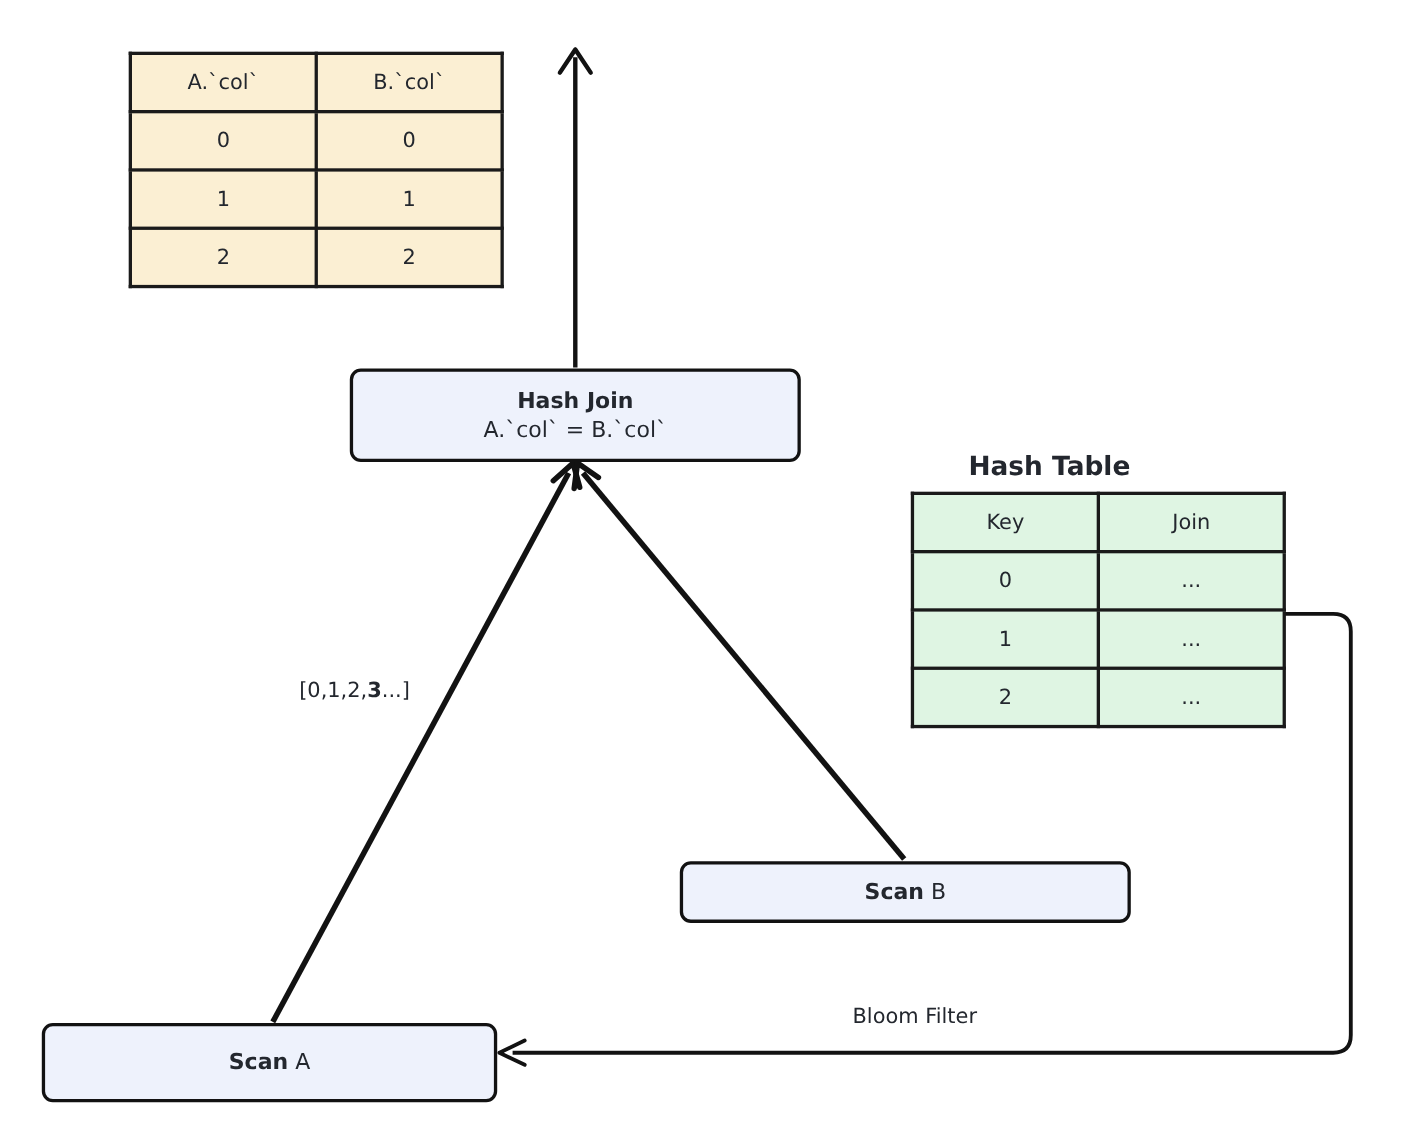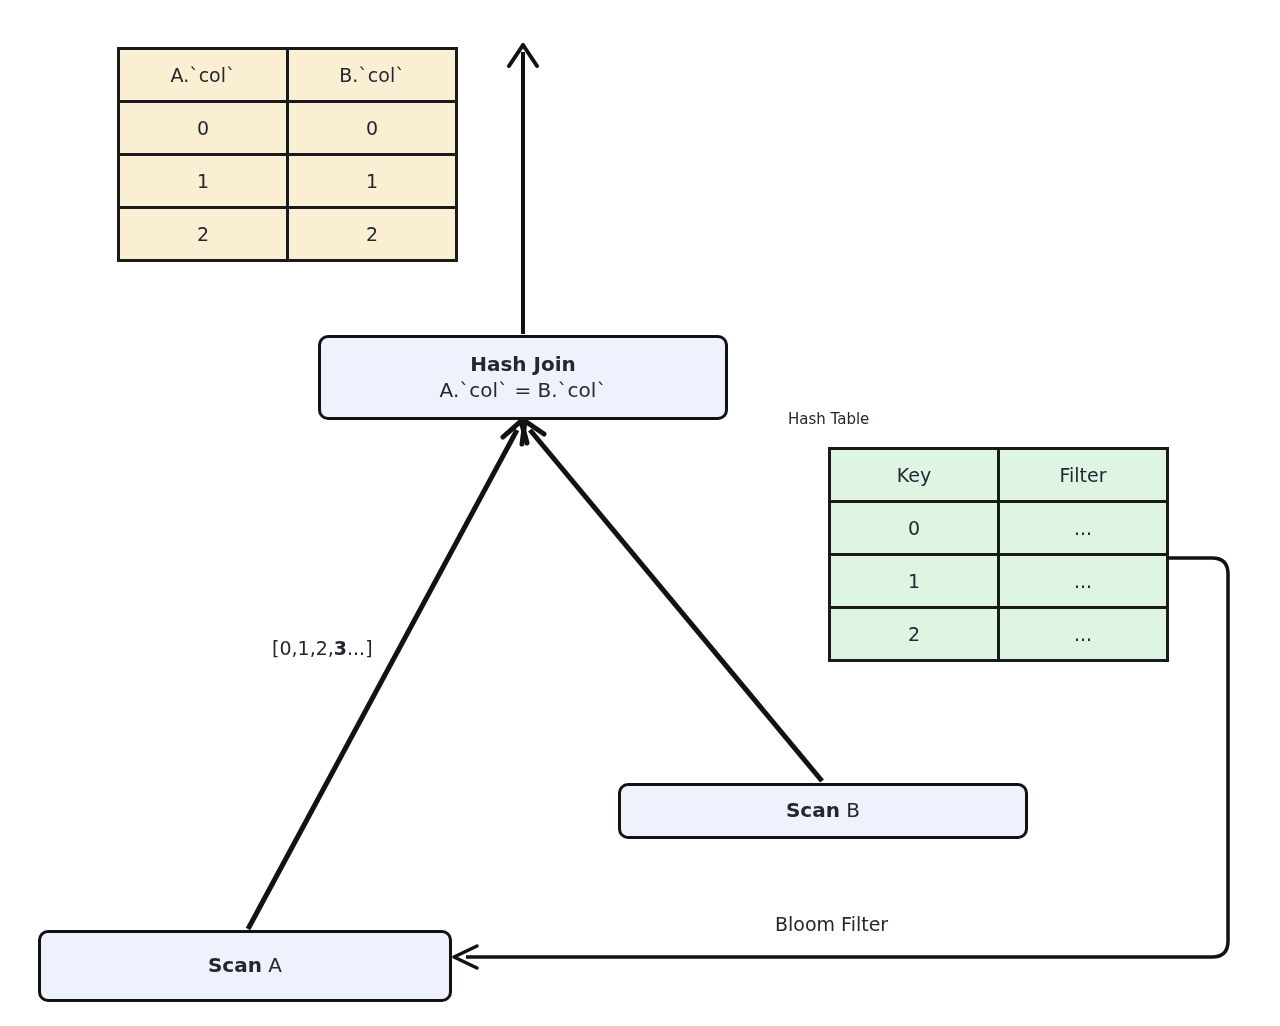--- a/index.html
+++ b/index.html
@@ -59,24 +59,24 @@
   #hash-table { left: 788px; top: 447px; margin-left: 40px; }
   #hash-table td {
     background: #dff5e3;
     width: 166px;
     height: 50px;
   }
   #hash-table td.col-entry { width: 166px; }
 
   .table-caption {
     position: absolute;
-    font-size: 15px;
-    font-weight: 400;
-    color: #23272e;
-    text-align: left;
+    font-size: 24px;
+    font-weight: 700;
+    color: #23272e;
+    text-align: center;
     white-space: nowrap;
   }
   #hash-table-caption {
     left: 788px;
     top: 410px;
     width: 332px;
   }
 
   
   .opbox {
@@ -130,21 +130,21 @@
   
   .edge-label {
     position: absolute;
     font-size: 19px;
     font-weight: 400;
     color: #23272e;
     white-space: nowrap;
   }
   .edge-label b { font-weight: 700; }
 
-  #label-probe-keys { left: 272px; top: 637px; }
+  #label-probe-keys { left: 272px; top: 617px; }
   #label-bloom-filter { left: 775px; top: 913px; }
 </style>
 </head>
 <body>
 
 <div id="canvas">
 
   <svg id="svg-layer" viewBox="0 0 1280 1026">
     <defs>
       <marker id="arrow-up" markerWidth="10" markerHeight="10" refX="1.2" refY="5" orient="auto" markerUnits="strokeWidth">
@@ -193,21 +193,21 @@
       </tr>
     </tbody>
   </table>
 
   <div class="table-caption" id="hash-table-caption">Hash Table</div>
 
   <table class="dtable" id="hash-table">
     <tbody>
       <tr>
         <td>Key</td>
-        <td class="col-entry">Filter</td>
+        <td class="col-entry">Join</td>
       </tr>
       <tr>
         <td>0</td>
         <td class="col-entry">...</td>
       </tr>
       <tr>
         <td>1</td>
         <td class="col-entry">...</td>
       </tr>
       <tr>

